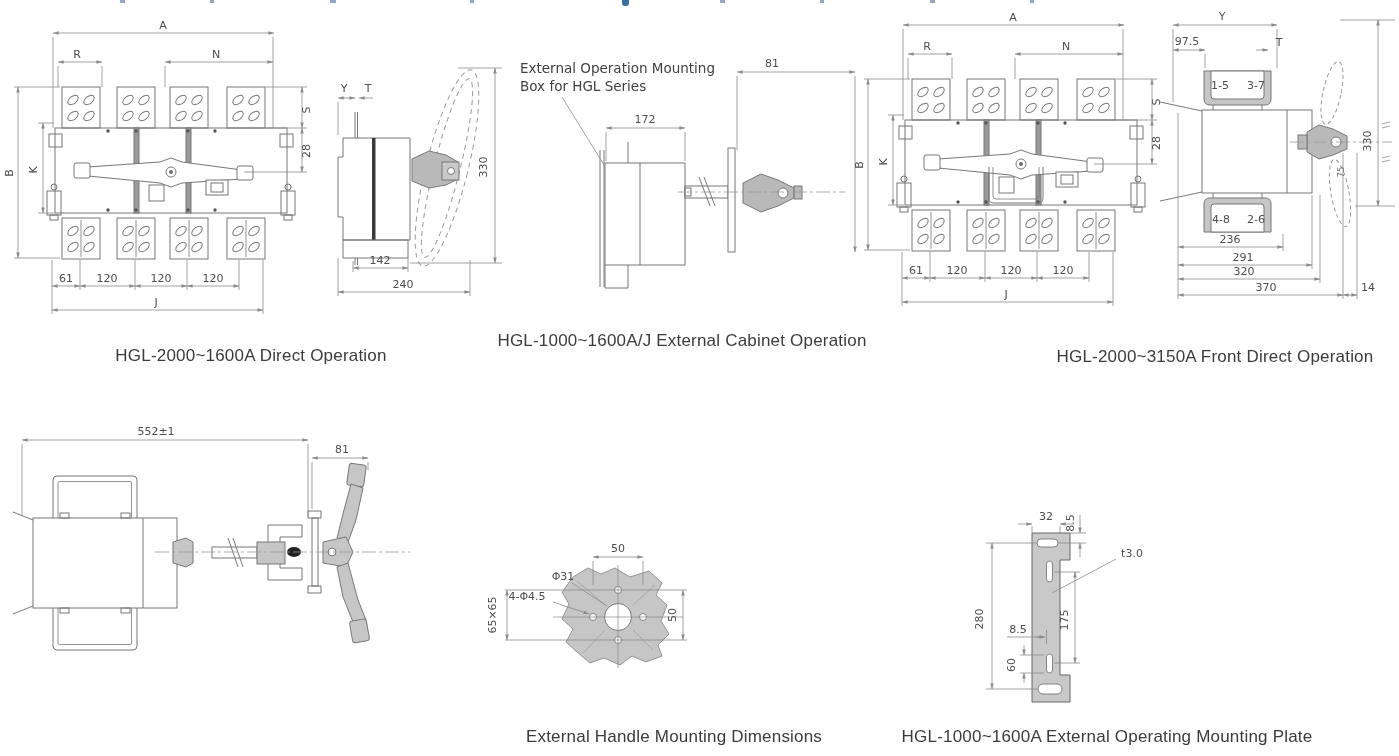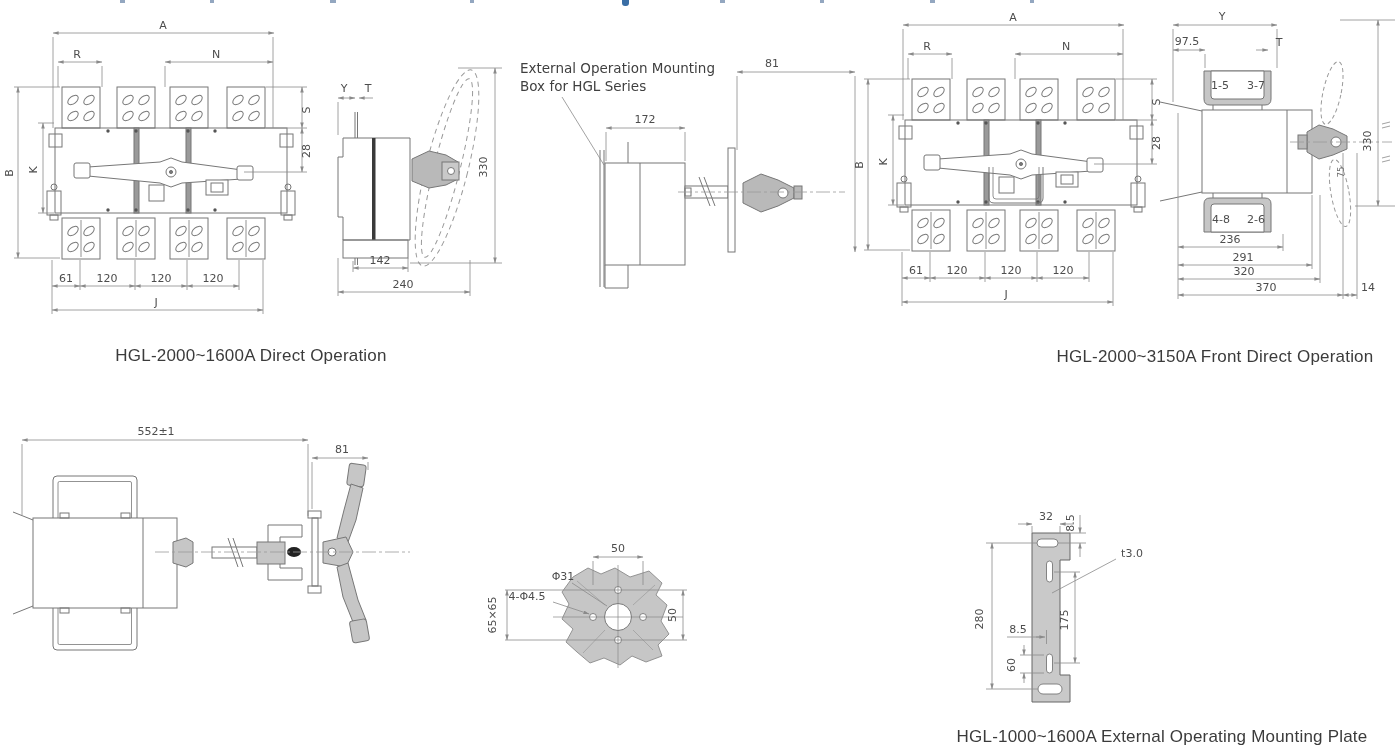--- a/index.html
+++ b/index.html
@@ -416,16 +416,18 @@
     <text x="96" y="25">32</text>
     <text x="124" y="28" transform="rotate(-90 124 28)">8.5</text>
     <text x="182" y="62">t3.0</text>
     <text x="33" y="124" transform="rotate(-90 33 124)">280</text>
     <text x="118" y="125" transform="rotate(-90 118 125)">175</text>
     <text x="68" y="138">8.5</text>
     <text x="65" y="170" transform="rotate(-90 65 170)">60</text>
   </svg>
 
   <div class="cap" style="left:101px;top:346px;width:300px">HGL-2000~1600A Direct Operation</div>
+  <div class="cap" style="left:482px;top:331px;width:400px">HGL-1000~1600A/J External Cabinet Operation</div>
   <div class="cap" style="left:1035px;top:347px;width:360px">HGL-2000~3150A Front Direct Operation</div>
-  <div class="cap" style="left:942px;top:727px;width:440px">HGL-1000~1600A External Operating Mounting Plate</div>
+  <div class="cap" style="left:494px;top:727px;width:360px">External Handle Mounting Dimensions</div>
+  <div class="cap" style="left:887px;top:727px;width:440px">HGL-1000~1600A External Operating Mounting Plate</div>
 
 </div>
 
 </body></html>

